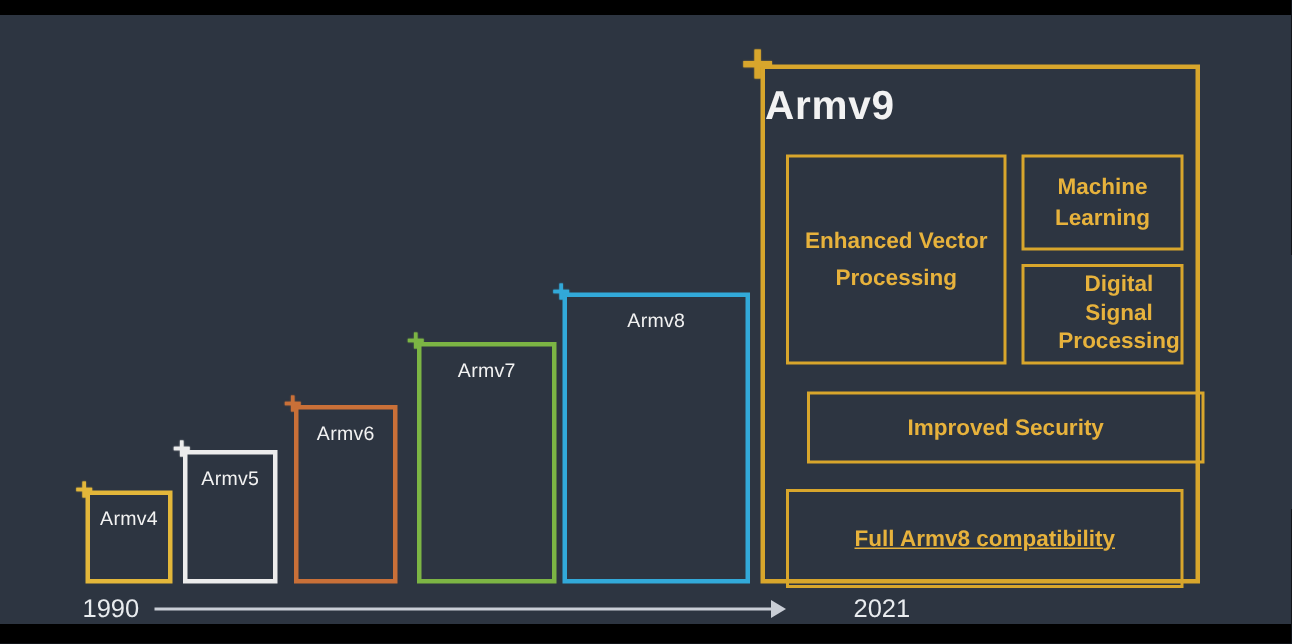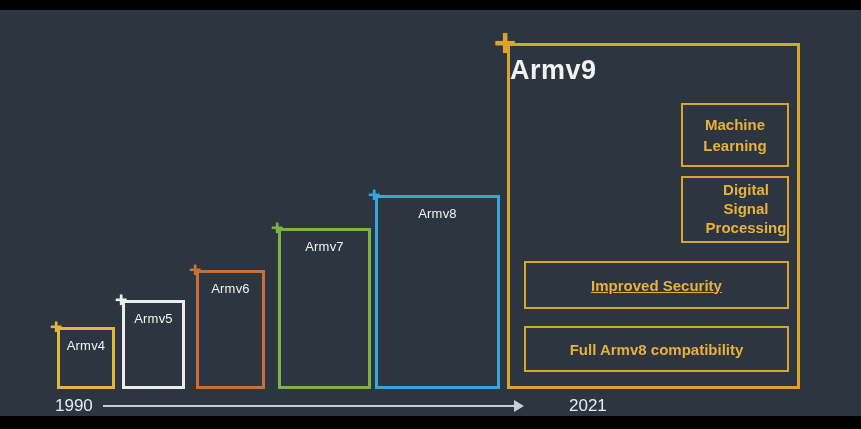--- a/index.html
+++ b/index.html
@@ -64,22 +64,22 @@
     align-items: center;
     justify-content: center;
     text-align: center;
     font-weight: bold;
     font-size: 15px;
     padding: 2px 6px;
   }
   .f-evp    { left: 14px;  top: 57px;  width: 147px; height: 140px; line-height: 1.7;  }
   .f-ml     { left: 171px; top: 57px;  width: 108px; height: 64px;  line-height: 1.4;  }
   .f-dsp    { left: 171px; top: 130px; width: 108px; height: 67px;  line-height: 1.25; }
-  .f-sec    { left: 14px;  top: 215px; width: 265px; height: 48px; text-decoration: underline;  }
-  .f-compat { left: 14px;  top: 280px; width: 265px; height: 46px;  }
+  .f-sec    { left: 28px;  top: 215px; width: 265px; height: 48px;  }
+  .f-compat { left: 14px;  top: 280px; width: 265px; height: 66px; text-decoration: underline;  }
 
   
   .year { position: absolute; color: #e9ecef; font-size: 17px; }
   .year.start { left: 55px;  top: 396px; }
   .year.end   { left: 569px; top: 396px; }
   .arrow-line {
     position: absolute;
     left: 103px; top: 405px;
     width: 412px; height: 2px;
     background: #c9ced6;
@@ -122,20 +122,21 @@
 
   <div class="bar v8" style="border-color: rgb(50, 169, 217);">
     <span class="plus" style="color: rgb(50, 169, 217);">+</span>
     <span class="bar-label">Armv8</span>
   </div>
 
   <div class="v9" style="border-color: rgb(216, 166, 44);">
     <span class="plus" style="color: rgb(216, 166, 44);">+</span>
     <div class="v9-title">Armv9</div>
 
+    <div class="feature f-evp" style="border-color: rgb(216, 166, 44); color: rgb(231, 178, 60);">Enhanced Vector Processing</div>
 
     <div class="feature f-ml" style="border-color: rgb(216, 166, 44); color: rgb(231, 178, 60);">Machine Learning</div>
 
     <div class="feature f-dsp" style="border-color: rgb(216, 166, 44); color: rgb(231, 178, 60); padding-left: 28px;">Digital Signal Processing</div>
 
     <div class="feature f-sec" style="border-color: rgb(216, 166, 44); color: rgb(231, 178, 60);">Improved Security</div>
 
     <div class="feature f-compat" style="border-color: rgb(216, 166, 44); color: rgb(231, 178, 60);">Full Armv8 compatibility</div>
   </div>
 

